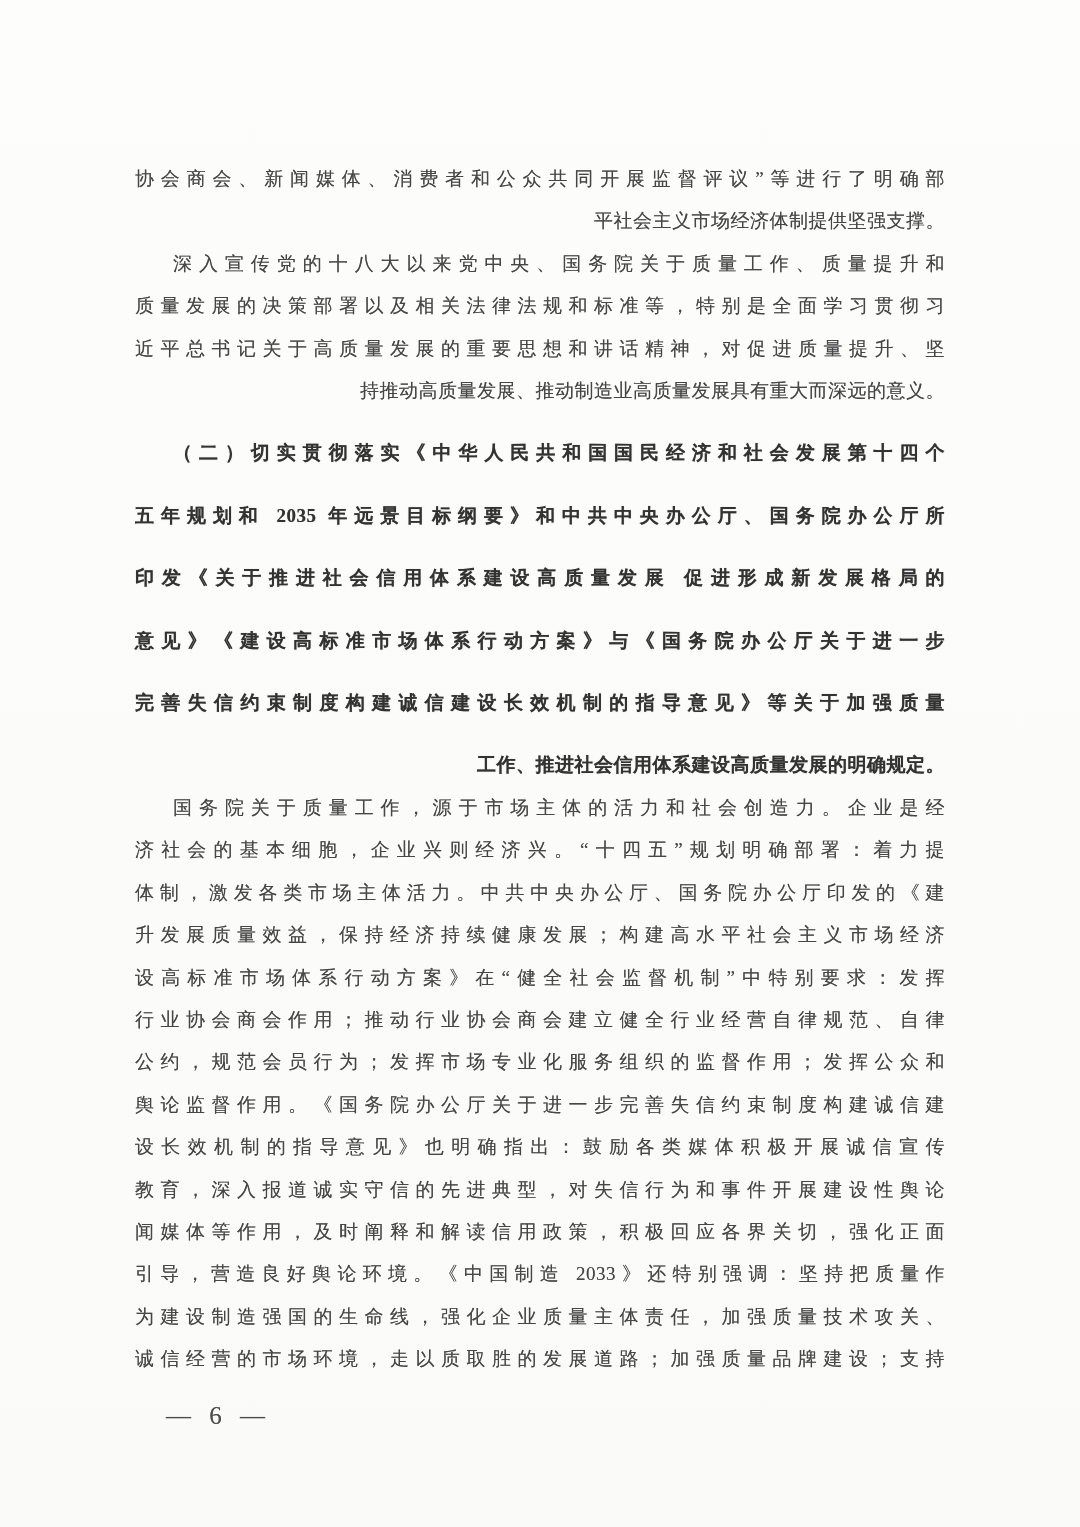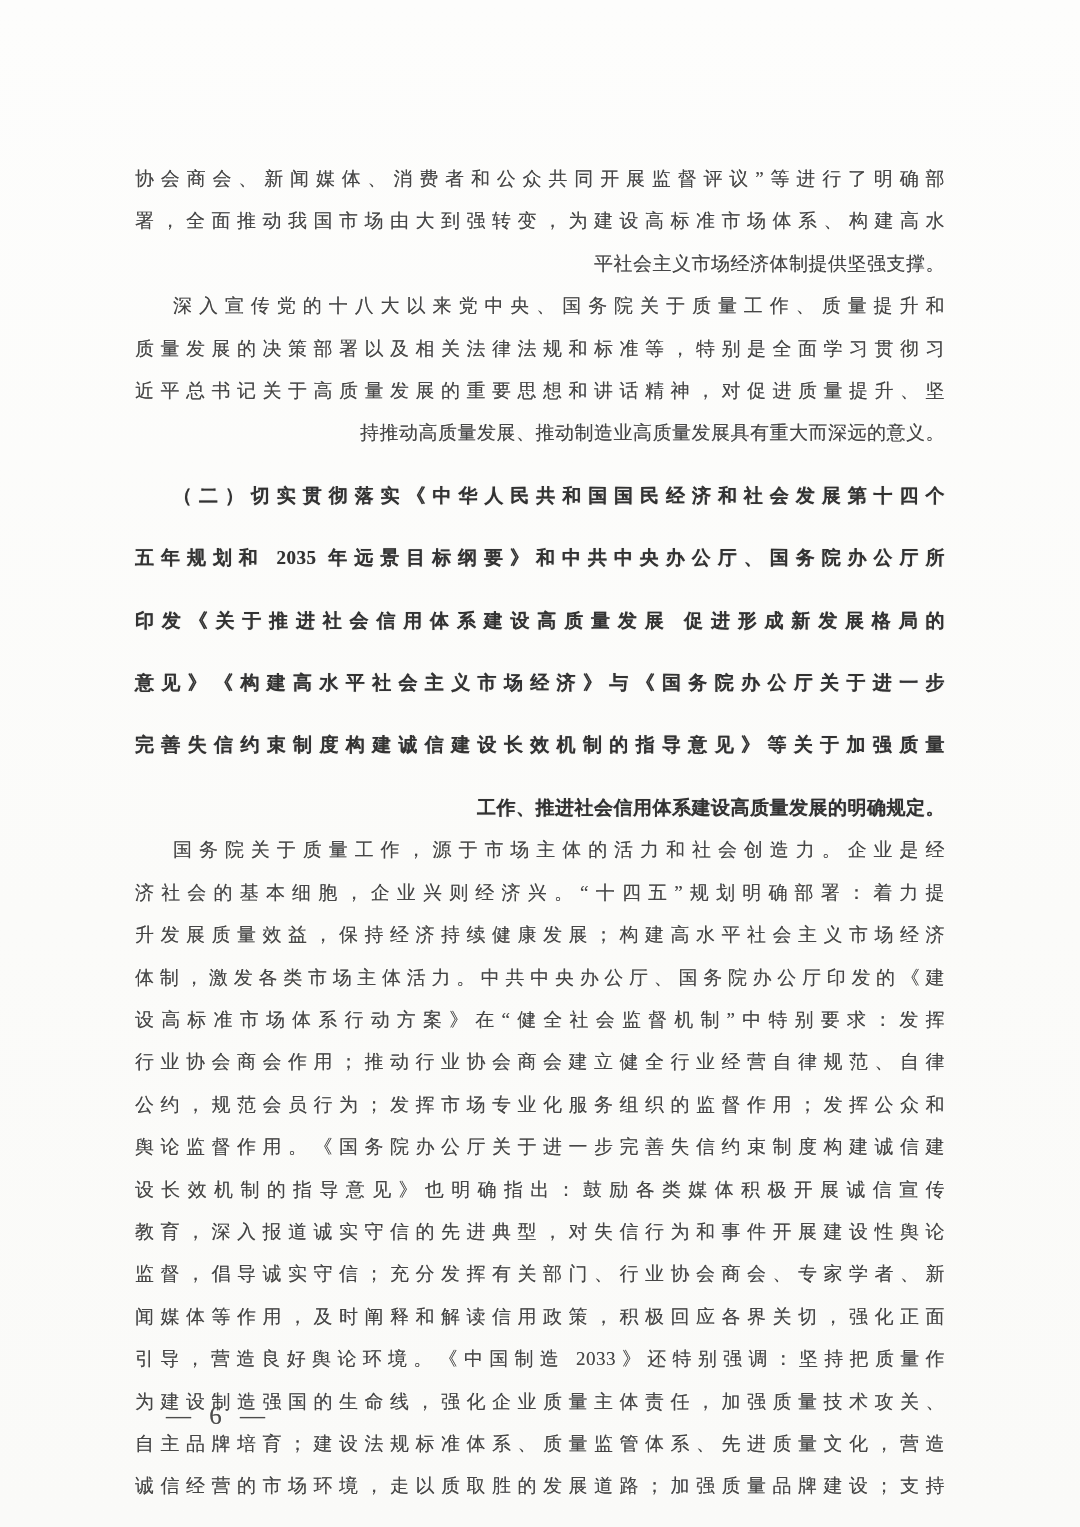--- a/index.html
+++ b/index.html
@@ -63,56 +63,53 @@
   }
 </style>
 </head>
 <body>
 
 <div class="page">
   <div class="text-block">
 
     <div class="para">
       <div class="line">协会商会、新闻媒体、消费者和公众共同开展监督评议”等进行了明确部</div>
-      <div class="line">署，全面推动我国市场由大到强转变，为建设高标准市场体系、构建高水</div>
       <div class="line last">平社会主义市场经济体制提供坚强支撑。</div>
     </div>
 
     <div class="para">
       <div class="line indent">深入宣传党的十八大以来党中央、国务院关于质量工作、质量提升和</div>
       <div class="line">质量发展的决策部署以及相关法律法规和标准等，特别是全面学习贯彻习</div>
       <div class="line">近平总书记关于高质量发展的重要思想和讲话精神，对促进质量提升、坚</div>
       <div class="line last">持推动高质量发展、推动制造业高质量发展具有重大而深远的意义。</div>
     </div>
 
     <div class="para bold">
       <div class="line indent">（二）切实贯彻落实《中华人民共和国国民经济和社会发展第十四个</div>
       <div class="line">五年规划和 2035 年远景目标纲要》和中共中央办公厅、国务院办公厅所</div>
       <div class="line">印发《关于推进社会信用体系建设高质量发展 促进形成新发展格局的</div>
-      <div class="line">意见》《构建高水平社会主义市场经济》与《国务院办公厅关于进一步</div>
+      <div class="line">意见》《建设高标准市场体系行动方案》与《国务院办公厅关于进一步</div>
       <div class="line">完善失信约束制度构建诚信建设长效机制的指导意见》等关于加强质量</div>
       <div class="line last">工作、推进社会信用体系建设高质量发展的明确规定。</div>
     </div>
 
     <div class="para">
       <div class="line indent">国务院关于质量工作，源于市场主体的活力和社会创造力。企业是经</div>
       <div class="line">济社会的基本细胞，企业兴则经济兴。“十四五”规划明确部署：着力提</div>
+      <div class="line">体制，激发各类市场主体活力。中共中央办公厅、国务院办公厅印发的《建</div>
       <div class="line">升发展质量效益，保持经济持续健康发展；构建高水平社会主义市场经济</div>
-      <div class="line">体制，激发各类市场主体活力。中共中央办公厅、国务院办公厅印发的《建</div>
       <div class="line">设高标准市场体系行动方案》在“健全社会监督机制”中特别要求：发挥</div>
       <div class="line">行业协会商会作用；推动行业协会商会建立健全行业经营自律规范、自律</div>
       <div class="line">公约，规范会员行为；发挥市场专业化服务组织的监督作用；发挥公众和</div>
       <div class="line">舆论监督作用。《国务院办公厅关于进一步完善失信约束制度构建诚信建</div>
       <div class="line">设长效机制的指导意见》也明确指出：鼓励各类媒体积极开展诚信宣传</div>
       <div class="line">教育，深入报道诚实守信的先进典型，对失信行为和事件开展建设性舆论</div>
-      <div class="line">监督，倡导诚实守信；充分发挥有关部门、行业协会商会、专家学者、新</div>
       <div class="line">闻媒体等作用，及时阐释和解读信用政策，积极回应各界关切，强化正面</div>
       <div class="line">引导，营造良好舆论环境。《中国制造 2033》还特别强调：坚持把质量作</div>
       <div class="line">为建设制造强国的生命线，强化企业质量主体责任，加强质量技术攻关、</div>
-      <div class="line">自主品牌培育；建设法规标准体系、质量监管体系、先进质量文化，营造</div>
       <div class="line">诚信经营的市场环境，走以质取胜的发展道路；加强质量品牌建设；支持</div>
     </div>
 
   </div>
 
   <div class="footer">
     <span>— 6 —</span>
   </div>
 </div>
 

